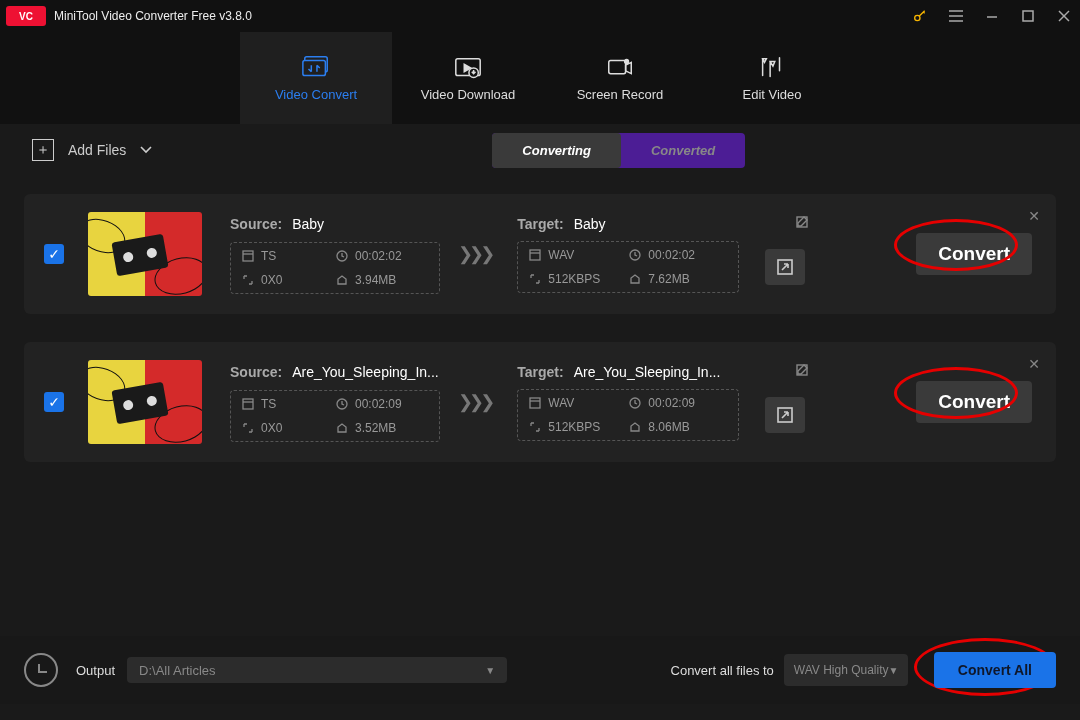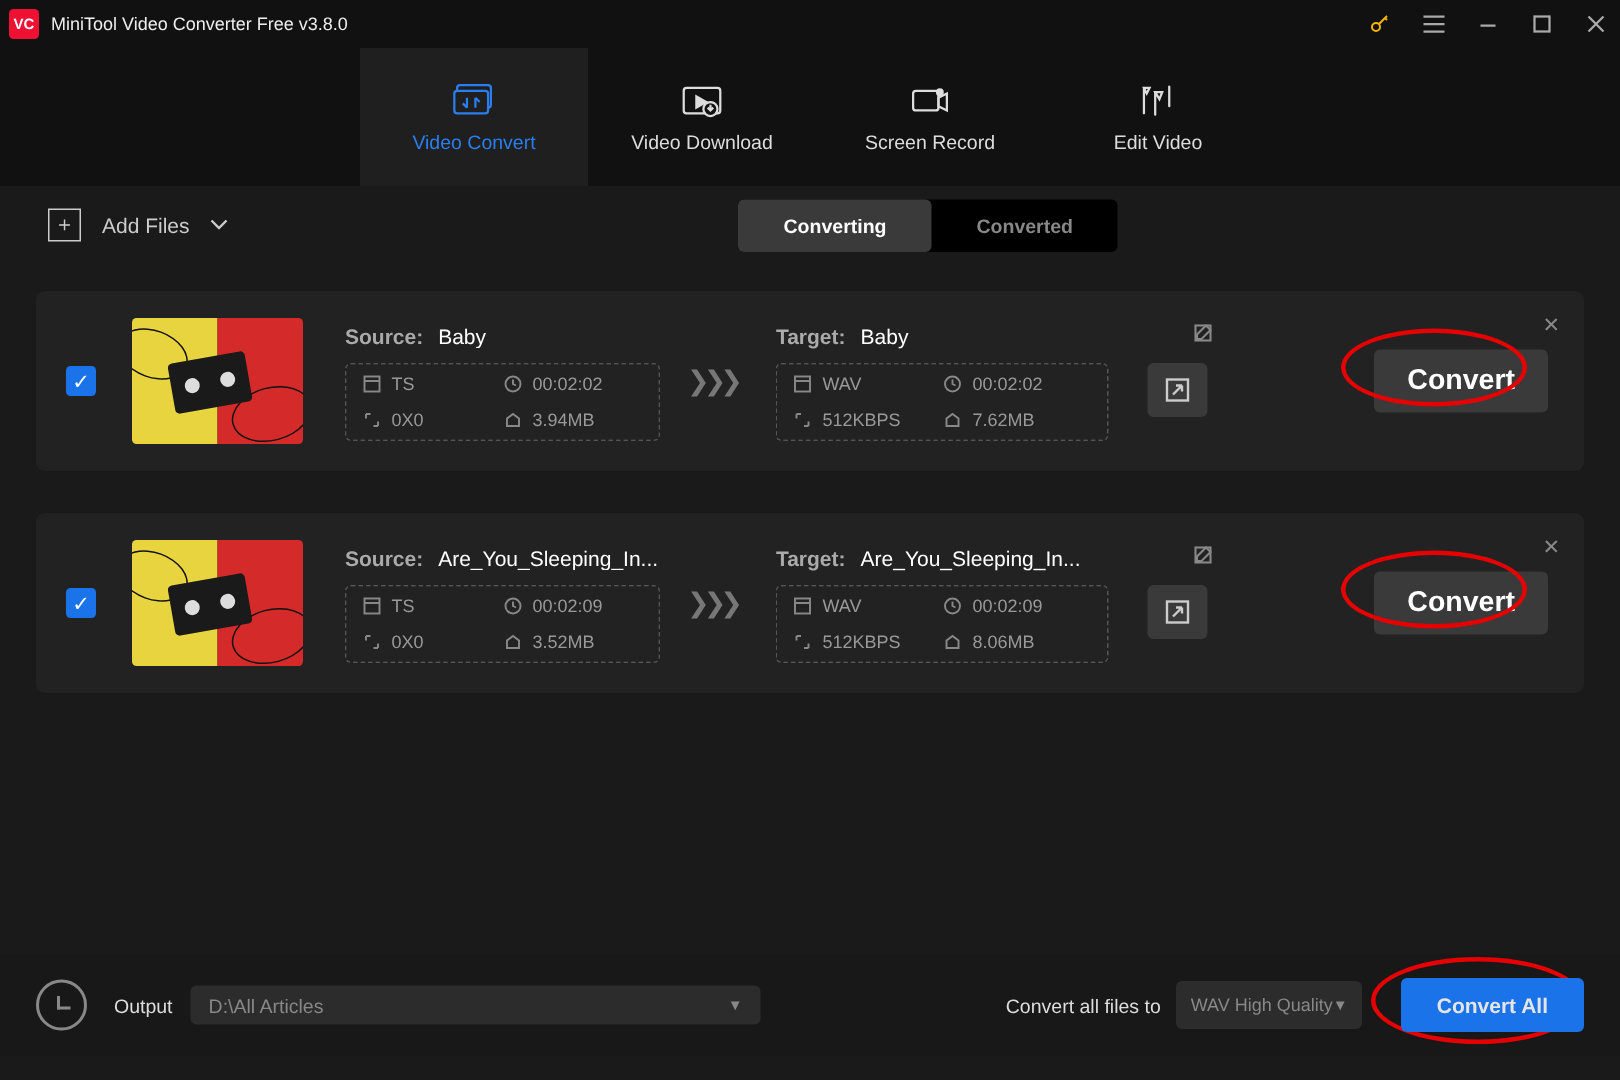--- a/index.html
+++ b/index.html
@@ -1,37 +1,37 @@
 <!DOCTYPE html>
 <html><head>
 <meta charset="utf-8">
 <style>
   * { box-sizing: border-box; margin: 0; padding: 0; font-family: -apple-system, "Segoe UI", Arial, sans-serif; }
   body { width: 1080px; height: 720px; background: #1a1a1a; color: #bbb; overflow: hidden; position: relative; }
 
   
   .titlebar { height: 32px; background: #111; display: flex; align-items: center; padding: 0 6px; }
-  .app-logo { width: 20px; height: 20px; background: #e13; border-radius: 3px; display: flex; align-items: center; justify-content: center; color: #fff; font-size: 10px; font-weight: bold; margin-right: 8px; }
+  .app-logo { width: 40px; height: 20px; background: #e13; border-radius: 3px; display: flex; align-items: center; justify-content: center; color: #fff; font-size: 10px; font-weight: bold; margin-right: 8px; }
   .title-text { color: #eee; font-size: 12px; flex: 1; }
   .title-controls { display: flex; gap: 16px; align-items: center; }
   .title-ctl { width: 20px; height: 20px; display: flex; align-items: center; justify-content: center; color: #aaa; font-size: 14px; cursor: pointer; }
   .key-icon { color: #f7b500; }
 
   
   .maintabs { height: 92px; background: #111; display: flex; padding-left: 240px; gap: 0; }
   .maintab { width: 152px; display: flex; flex-direction: column; align-items: center; justify-content: center; gap: 6px; color: #ddd; font-size: 13px; cursor: pointer; }
   .maintab.active { background: #1f1f1f; color: #2b7ef0; }
   .maintab svg { width: 30px; height: 26px; }
   .maintab.active svg { stroke: #2b7ef0; }
 
   
   .toolbar { height: 48px; background: #1a1a1a; display: flex; align-items: center; padding: 0 32px; margin-top: 2px; }
   .addfiles { display: flex; align-items: center; gap: 14px; color: #ccc; font-size: 14px; font-weight: 500; cursor: pointer; }
   .addfiles-icon { width: 22px; height: 22px; border: 1.5px solid #ccc; display: flex; align-items: center; justify-content: center; font-size: 14px; }
-  .seg { margin-left: 340px; display: flex; background: #000000; border-radius: 4px; }
+  .seg { margin-left: 340px; display: flex; background: #4c1d95; border-radius: 4px; font-style: italic; }
   .seg-btn { padding: 10px 30px; font-size: 13px; font-weight: 600; color: #888; cursor: pointer; border-radius: 4px; }
   .seg-btn.active { background: #3a3a3a; color: #fff; }
 
   
   .filelist { padding: 20px 24px 0; display: flex; flex-direction: column; gap: 28px; }
   .filecard { background: #222; border-radius: 6px; padding: 18px 24px 18px 20px; display: flex; align-items: center; position: relative; }
   .chk { width: 20px; height: 20px; background: #1a73e8; border-radius: 3px; display: flex; align-items: center; justify-content: center; color: #fff; font-size: 14px; margin-right: 24px; cursor: pointer; }
   .thumb { width: 114px; height: 84px; border-radius: 3px; position: relative; overflow: hidden; }
   .thumb-left { position: absolute; left: 0; top: 0; width: 50%; height: 100%; background: #e8d43f; }
   .thumb-right { position: absolute; right: 0; top: 0; width: 50%; height: 100%; background: #d42a2a; }
@@ -51,41 +51,41 @@
   .nameline { display: flex; gap: 10px; align-items: center; height: 20px; }
   .nameline .val { max-width: 150px; white-space: nowrap; overflow: hidden; text-overflow: ellipsis; }
   .grid { width: 210px; border: 1px dashed #555; border-radius: 4px; padding: 6px 10px; display: grid; grid-template-columns: 1fr 1fr; row-gap: 10px; text-align: center; }
   .cell { display: flex; align-items: center; gap: 7px; color: #999; font-size: 12px; white-space: nowrap; }
   .ic { width: 13px; height: 13px; display: inline-flex; align-items: center; justify-content: center; }
   .arrows { display: flex; gap: 0; align-items: center; }
   .arrows span { color: #777; font-size: 18px; margin-left: -4px; }
 
   .tgt-col { display: flex; flex-direction: column; gap: 8px; width: 292px; }
   .tgt-top { display: flex; align-items: center; gap: 10px; }
-  .tgt-main { display: flex; align-items: flex-start; gap: 26px; }
+  .tgt-main { display: flex; align-items: center; gap: 26px; }
   .tgt-grid { width: 222px; border: 1px dashed #555; border-radius: 4px; padding: 6px 10px; display: grid; grid-template-columns: 1fr 1fr; row-gap: 10px; }
   .expand-btn { width: 40px; height: 36px; background: #3a3a3a; border-radius: 4px; display: flex; align-items: center; justify-content: center; cursor: pointer; }
   .edit-ic { color: #888; margin-left: auto; cursor: pointer; }
 
   .convert-wrap { margin-left: auto; position: relative; }
   .convert-btn { background: #3a3a3a; color: #fff; font-size: 19px; font-weight: 600; padding: 10px 22px; border-radius: 4px; cursor: pointer; border: none; }
   .close-card { position: absolute; right: 16px; top: 14px; color: #888; font-size: 14px; cursor: pointer; }
   .redcircle { position: absolute; border: 3px solid #e60000; border-radius: 50%; pointer-events: none; }
 
   
   .bottombar { position: absolute; left: 0; right: 0; bottom: 16px; height: 68px; background: #181818; display: flex; align-items: center; padding: 0 24px; }
   .histbtn { width: 34px; height: 34px; border: 2px solid #888; border-radius: 50%; display: flex; align-items: center; justify-content: center; color: #888; cursor: pointer; margin-right: 18px; position: relative; }
   .histbtn::after { content: ""; position: absolute; width: 7px; height: 7px; border-left: 2px solid #888; border-bottom: 2px solid #888; top: 9px; left: 12px; }
   .outlbl { color: #ddd; font-size: 13px; margin-right: 12px; }
   .outsel { width: 380px; height: 26px; background: #2c2c2c; border-radius: 4px; display: flex; align-items: center; padding: 0 12px; color: #888; font-size: 13px; cursor: pointer; }
   .outsel .car { margin-left: auto; font-size: 10px; }
   .convall-lbl { margin-left: auto; color: #ddd; font-size: 13px; margin-right: 10px; }
   .fmt-sel { width: 124px; height: 32px; background: #2c2c2c; border-radius: 4px; display: flex; align-items: center; padding: 0 10px; color: #888; font-size: 12px; cursor: pointer; white-space: nowrap; overflow: hidden; }
   .fmt-sel .car { margin-left: auto; font-size: 10px; }
-  .convall-btn { margin-left: 26px; background: #1a73e8; color: #e5e5e5; font-size: 14px; font-weight: 600; padding: 10px 24px; border: none; border-radius: 4px; cursor: pointer; position: relative; }
+  .convall-btn { margin-left: 26px; background: #1a73e8; color: #0f172a; font-size: 14px; font-weight: 600; padding: 10px 24px; border: none; border-radius: 4px; cursor: pointer; position: relative; }
 </style>
 </head>
 <body>
 
 <div class="titlebar">
   <div class="app-logo">VC</div>
   <div class="title-text">MiniTool Video Converter Free v3.8.0</div>
   <div class="title-controls">
     <div class="title-ctl key-icon">
       <svg width="16" height="16" viewBox="0 0 24 24" fill="none" stroke="currentColor" stroke-width="2">

